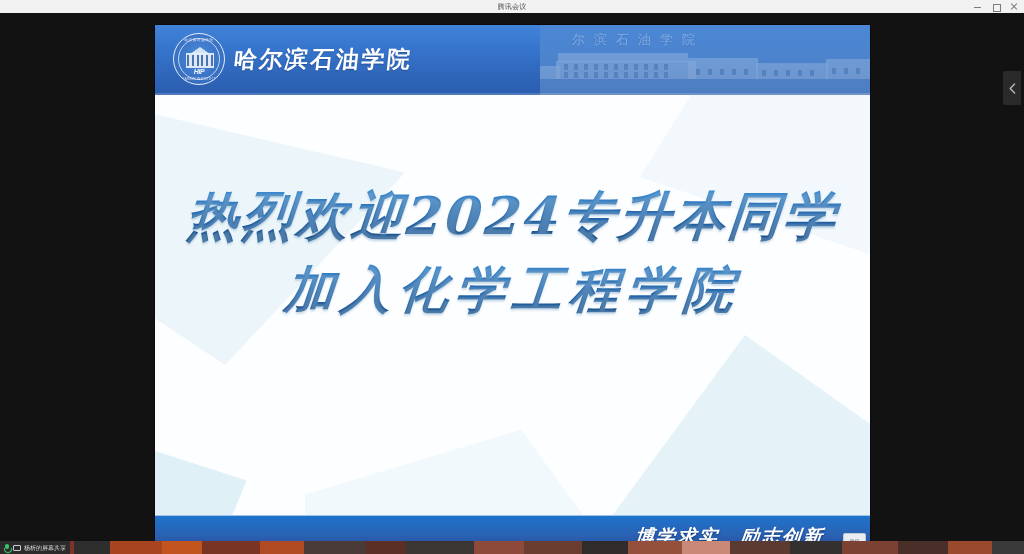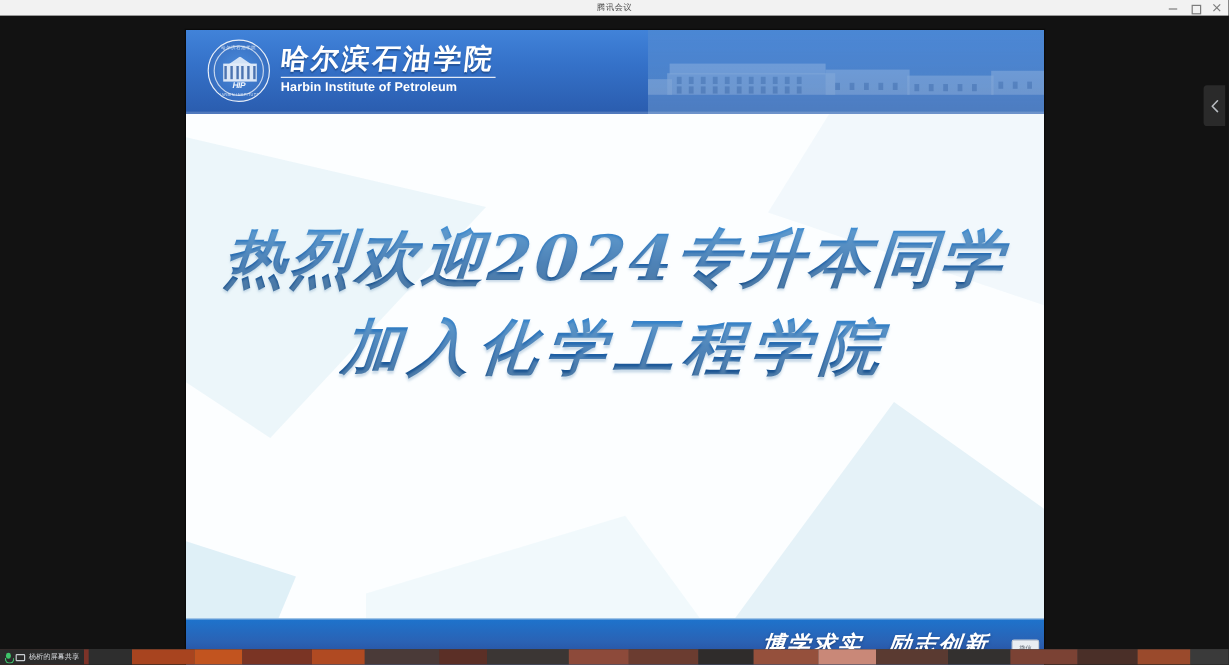--- a/index.html
+++ b/index.html
@@ -456,20 +456,21 @@
         <path d="M5.6 1 1.2 5.5 5.6 10" stroke="#b9bdc2" stroke-width="1.3" fill="none" stroke-linecap="round" stroke-linejoin="round"></path>
       </svg>
     </div>
 
     <div class="slide">
 
       <div class="slide-header">
 
         <div class="header-photo">
           <div class="ph-sky"></div>
+          <div class="ph-title">尔滨石油学院</div>
 
           <div class="ph-bld" style="left:18px; top:28px; width:130px; height:9px;"></div>
           <div class="ph-bld" style="left:16px; top:36px; width:140px; height:18px;"></div>
           <div class="ph-bld" style="left:148px; top:33px; width:70px; height:21px;"></div>
           <div class="ph-bld" style="left:216px; top:38px; width:72px; height:16px;"></div>
           <div class="ph-bld" style="left:286px; top:34px; width:48px; height:20px;"></div>
           <div class="ph-bld" style="left:0px;  top:41px; width:20px; height:13px;"></div>
 
           <div class="ph-win" style="left:24px;  top:39px;"></div>
           <div class="ph-win" style="left:34px;  top:39px;"></div>
@@ -519,21 +520,20 @@
                 <i></i>
                 <i></i>
                 <i></i>
                 <i></i>
               </div>
             <div class="seal-hip">HIP</div>
             <div class="seal-txt-bot">HARBIN INSTITUTE</div>
           </div>
           <div class="logo-text">
             <div class="logo-cn">哈尔滨石油学院</div>
-            <div class="logo-en">Harbin Institute of Petroleum</div>
           </div>
         </div>
       </div>
 
       <div class="slide-body">
         <div class="facet f1"></div>
         <div class="facet f2"></div>
         <div class="facet f3"></div>
         <div class="facet f4"></div>
         <div class="facet f5"></div>

